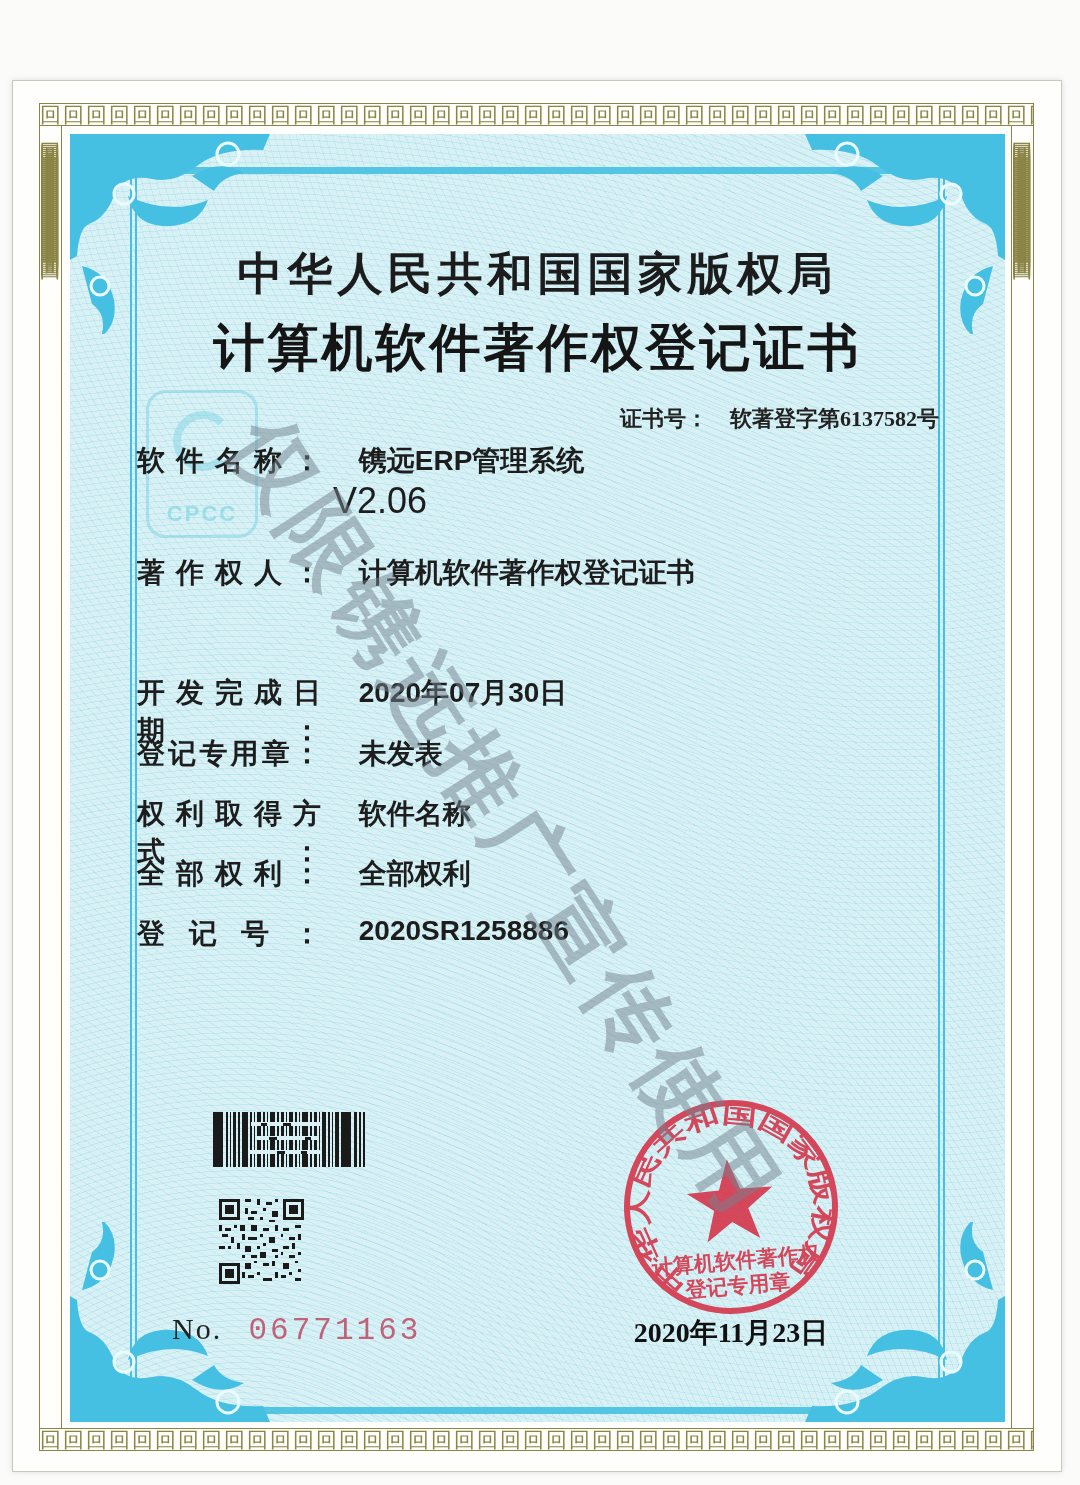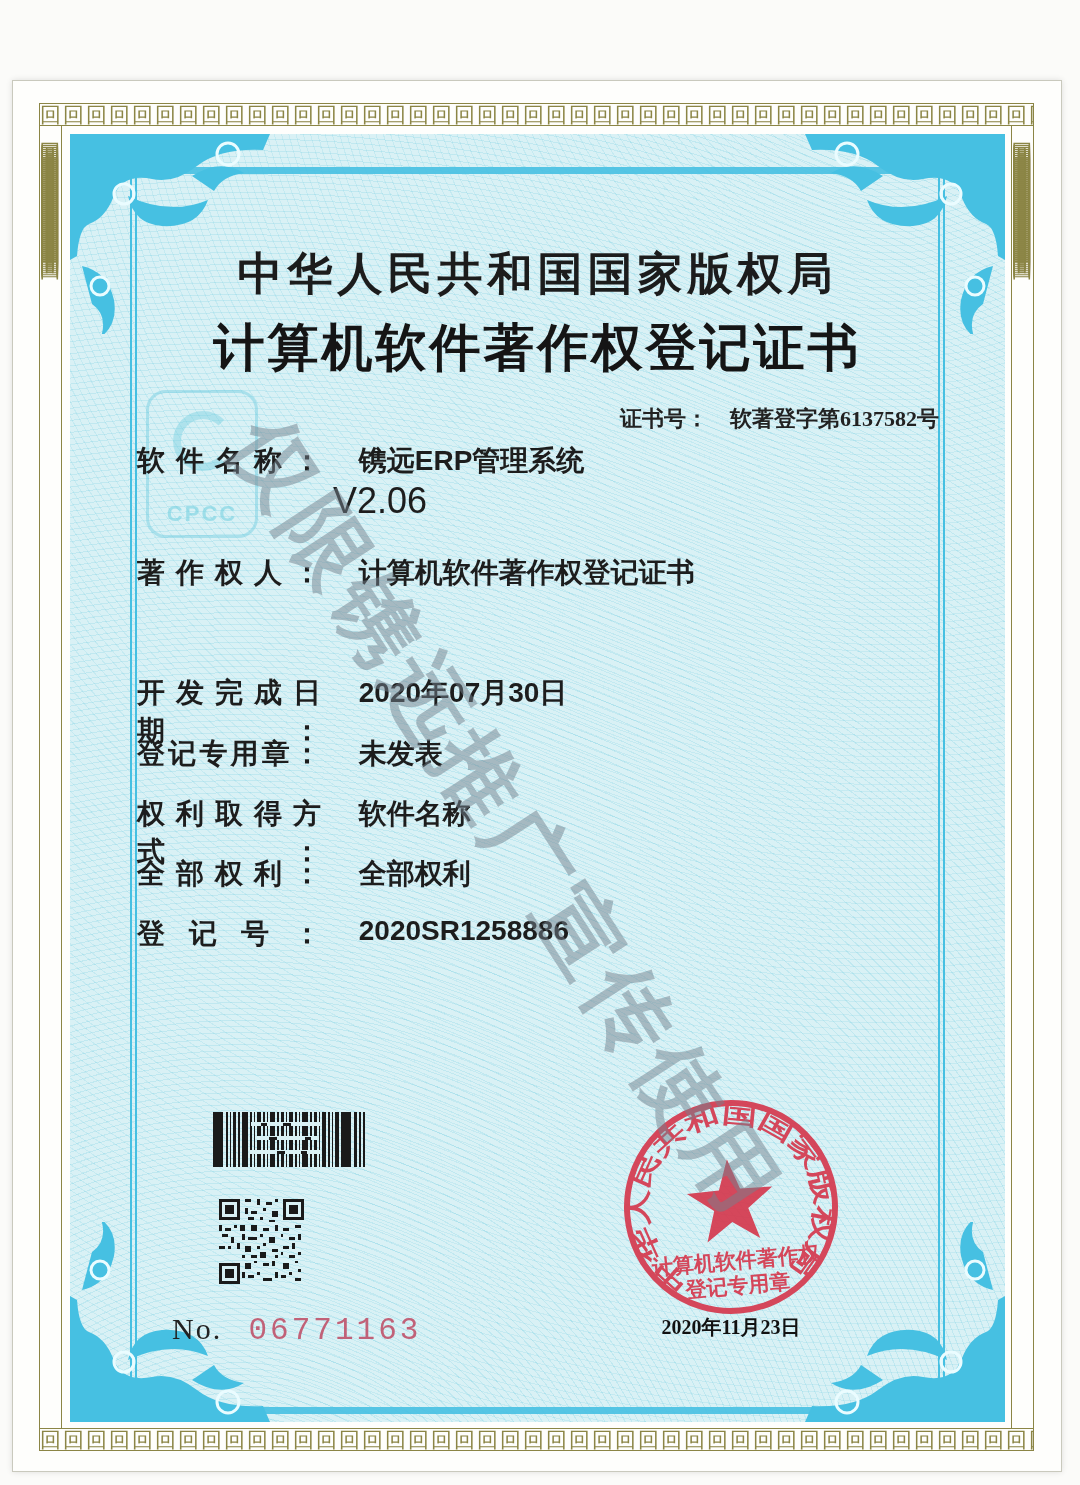--- a/index.html
+++ b/index.html
@@ -78,21 +78,21 @@
   .barcode { position:absolute; left:143px; top:978px; }
   .qrcode  { position:absolute; left:149px; top:1065px; }
   .serial  { position:absolute; left:102px; top:1178px; font-size:30px; }
   .serial .no  { color:#222; letter-spacing:2px;margin-top:48px; }
   .serial .num { font-family:Liberation Mono, monospace;
                  color:#c0566e; font-size:31px; letter-spacing:3px; margin-left:18px; opacity:.92; }
   
   .seal { position:absolute; left:546px; top:958px; width:230px; height:230px; transform:rotate(-5deg); opacity:.92; }
   .issue-date {
     position:absolute; left:511px; top:1180px; width:300px; text-align:center;
-    font-size:20px; font-weight:bold; color:#111;
+    font-size:28px; font-weight:bold; color:#111;
   }
   
   .watermark {
     position:absolute; left:230px; top:262px;
     font-size:86px; font-weight:bold; letter-spacing:7px; white-space:nowrap;
     color:rgba(116,129,141,.5);
     transform:rotate(57deg); transform-origin:0 0;
     pointer-events:none;
   }
   .cpcc {

